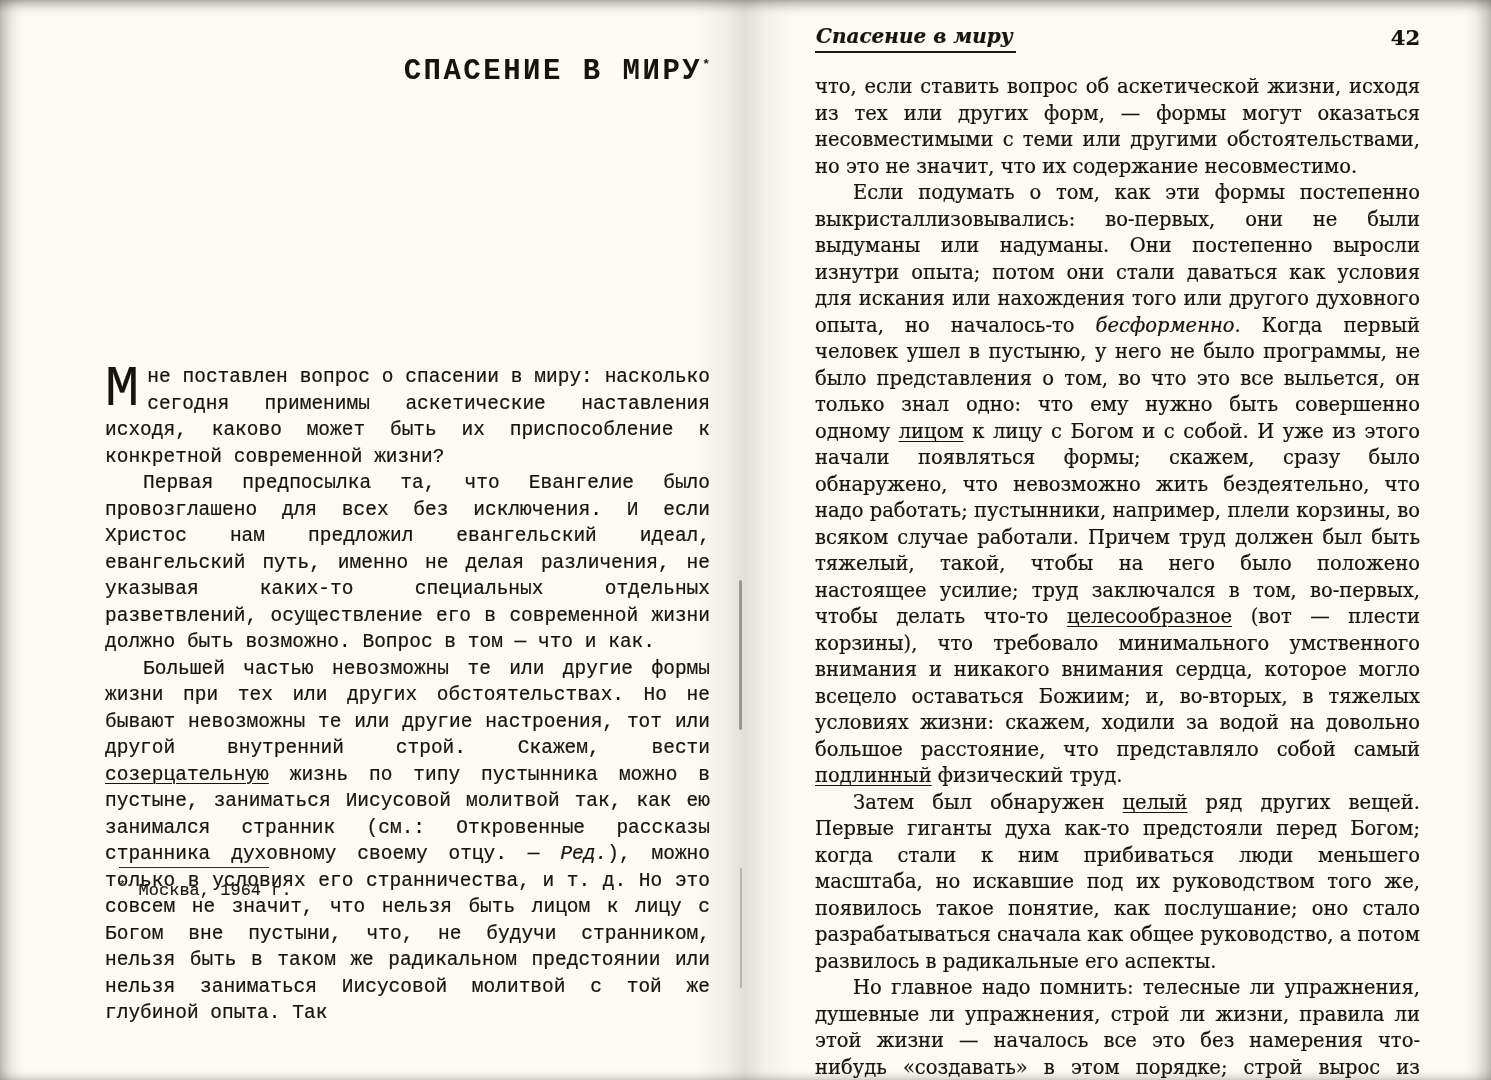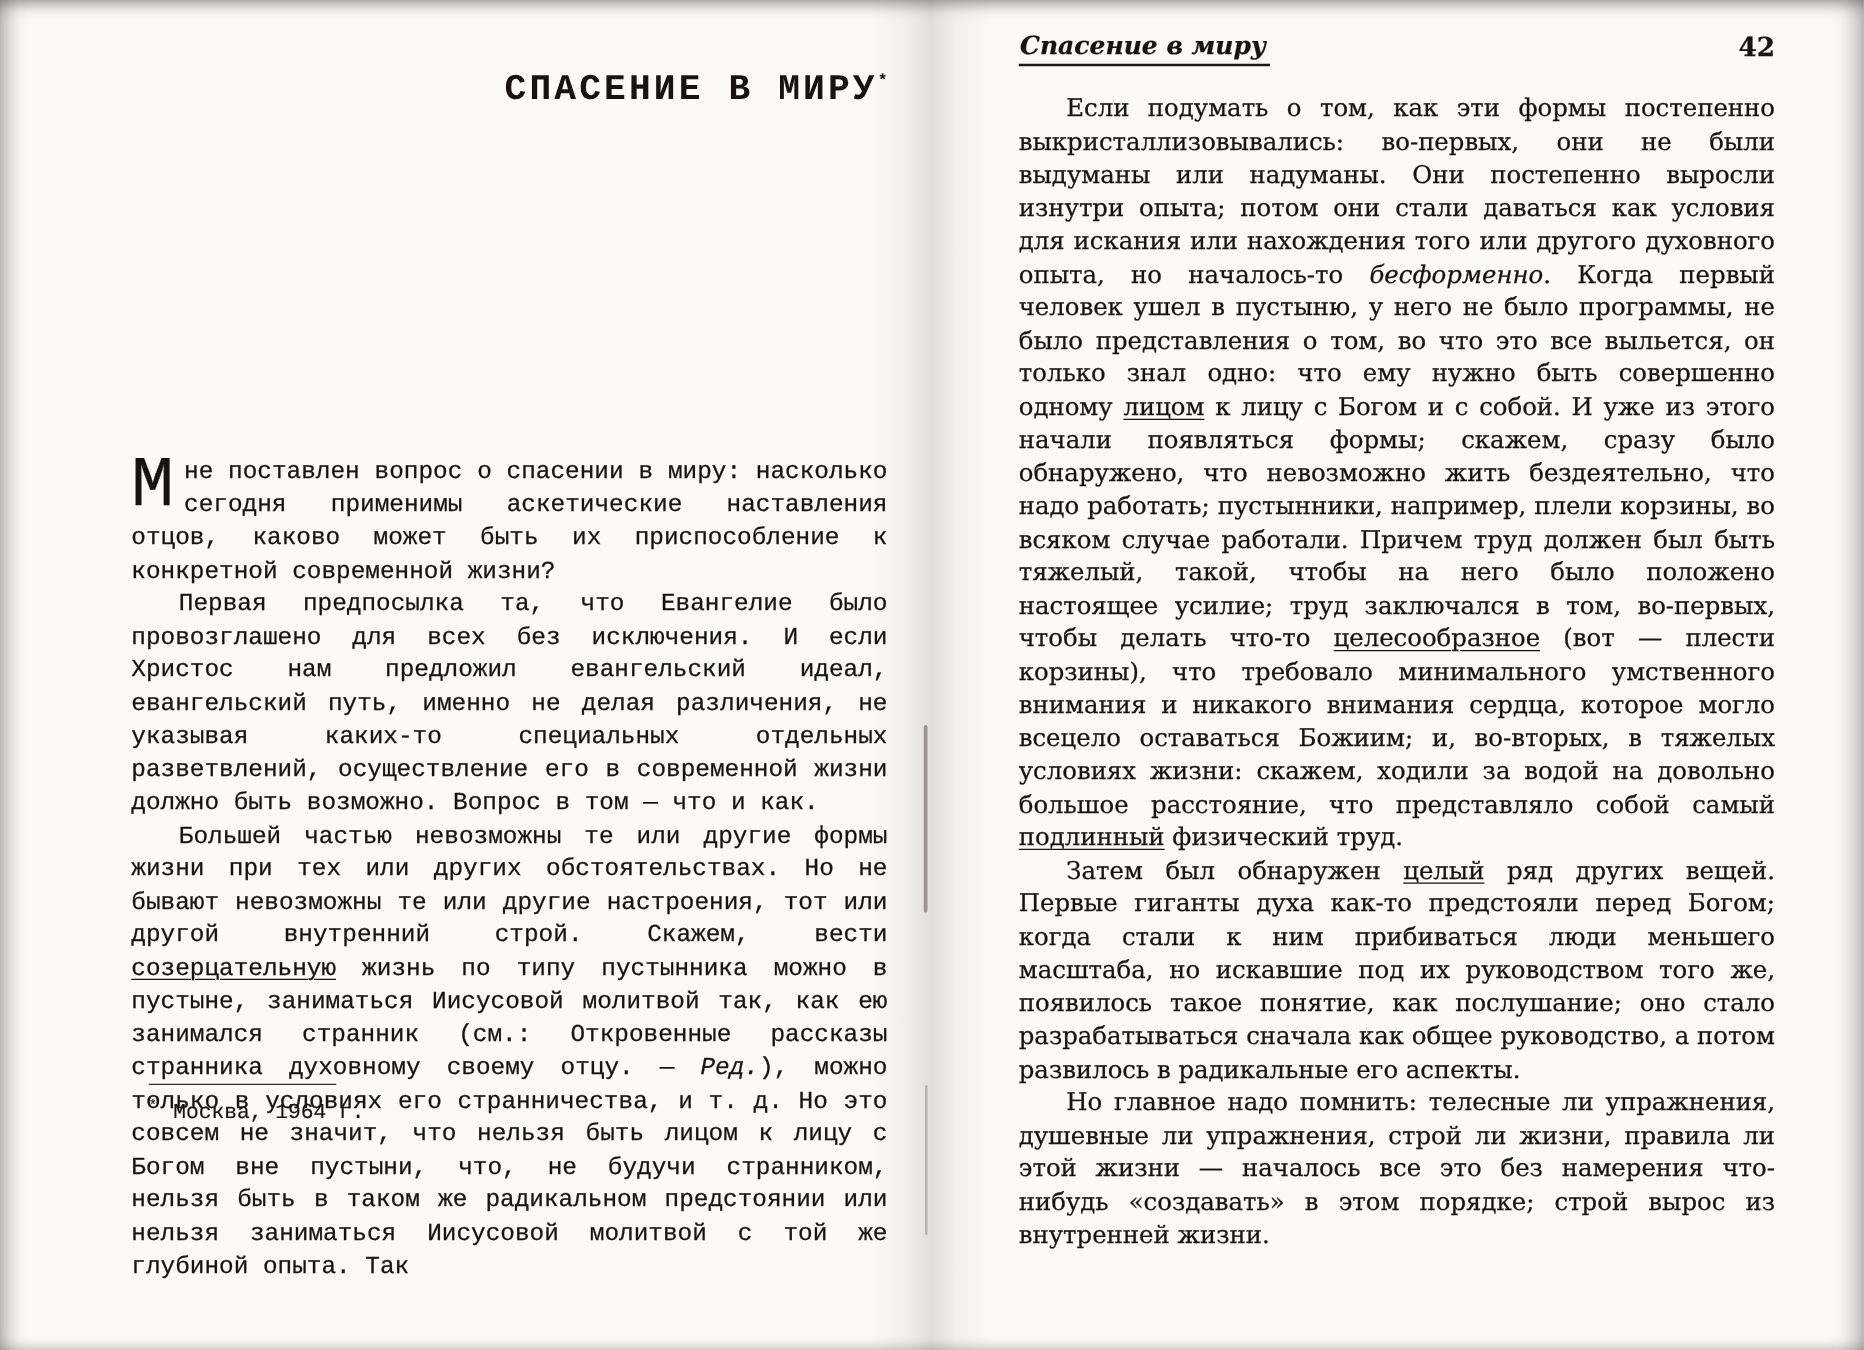--- a/index.html
+++ b/index.html
@@ -73,36 +73,37 @@
 
 <div class="spread">
   <div class="gutter-shadow"></div>
   <div class="scan-artifact artifact-a"></div>
   <div class="scan-artifact artifact-b"></div>
 
   <section class="page left">
     <h1 class="chapter-title"><span>СПАСЕНИЕ В МИРУ</span><sup>*</sup></h1>
 
     <div class="body" id="left-body">
-        <p class="para"><span class="dropcap">М</span><span>не поставлен вопрос о спасении в миру: насколько сегодня применимы аскетические наставления отцов, каково может быть их приспособление к конкретной современной жизни?</span></p>
+        <p class="para"><span class="dropcap">М</span><span>не поставлен вопрос о спасении в миру: насколько сегодня применимы аскетические наставления исходя, каково может быть их приспособление к конкретной современной жизни?</span></p>
         <p class="para indent"><span>Первая предпосылка та, что Евангелие было провозглашено для всех без исключения. И если Христос нам предложил евангельский идеал, евангельский путь, именно не делая различения, не указывая каких-то специальных отдельных разветвлений, осуществление его в современной жизни должно быть возможно. Вопрос в том — что и как.</span></p>
         <p class="para indent"><span>Большей частью невозможны те или другие формы  жизни при тех или других обстоятельствах. Но не бывают невозможны те или другие настроения, тот или другой внутренний строй. Скажем, вести </span><span class="ul">созерцательную</span><span> жизнь по типу пустынника можно в пустыне, заниматься Иисусовой молитвой так, как ею занимался странник (см.: Откровенные рассказы странника духовному своему отцу. — </span><span class="it">Ред.</span><span>), можно только в условиях его странничества, и т. д. Но это совсем не значит, что нельзя быть лицом к лицу с Богом вне пустыни, что, не будучи странником, нельзя быть в таком же радикальном предстоянии или нельзя заниматься Иисусовой молитвой с той же глубиной опыта. Так</span></p>
       </div>
 
     <div class="footnote">
       <div class="footnote-rule"></div>
       <p class="footnote-text"><sup>*</sup><span class="fn-body">Москва, 1964 г.</span></p>
     </div>
   </section>
 
   <section class="page right">
     <header class="running-head">
       <span class="rh-title">Спасение в миру</span>
       <span class="rh-page">42</span>
     </header>
 
     <div class="body" id="right-body">
+        <p class="para"><span>что, если ставить вопрос об аскетической жизни, исходя из тех или других форм, — формы могут оказаться несовместимыми с теми или другими обстоятельствами, но это не значит, что их содержание несовместимо.</span></p>
         <p class="para indent"><span>Если подумать о том, как эти формы постепенно выкристаллизовывались: во-первых, они не были выдуманы или надуманы. Они постепенно выросли изнутри опыта; потом они стали даваться как условия для искания или нахождения того или другого духовного опыта, но началось-то </span><span class="it">бесформенно</span><span>. Когда первый человек ушел в пустыню, у него не было программы, не было представления о том, во что это все выльется, он только знал одно: что ему нужно быть совершенно одному </span><span class="ul">лицом</span><span> к лицу с Богом и с собой. И уже из этого начали появляться формы; скажем, сразу было обнаружено, что невозможно жить бездеятельно, что надо работать; пустынники, например, плели корзины, во всяком случае работали. Причем труд должен был быть тяжелый, такой, чтобы на него было положено настоящее усилие; труд заключался в том, во-первых, чтобы делать что-то </span><span class="ul">целесообразное</span><span> (вот — плести корзины), что требовало минимального умственного внимания и никакого внимания сердца, которое могло всецело оставаться Божиим; и, во-вторых, в тяжелых условиях жизни: скажем, ходили за водой на довольно большое расстояние, что представляло собой самый </span><span class="ul">подлинный</span><span> физический труд.</span></p>
         <p class="para indent"><span>Затем был обнаружен </span><span class="ul">целый</span><span> ряд других вещей. Первые гиганты духа как-то предстояли перед Богом; когда стали к ним прибиваться люди меньшего масштаба, но искавшие под их руководством того же, появилось такое понятие, как послушание; оно стало разрабатываться сначала как общее руководство, а потом развилось в радикальные его аспекты.</span></p>
         <p class="para indent"><span>Но главное надо помнить: телесные ли упражнения, душевные ли упражнения, строй ли жизни, правила ли этой жизни — началось все это без намерения что-нибудь «создавать» в этом порядке; строй вырос из внутренней жизни.</span></p>
       </div>
   </section>
 </div>
 
 </body></html>

